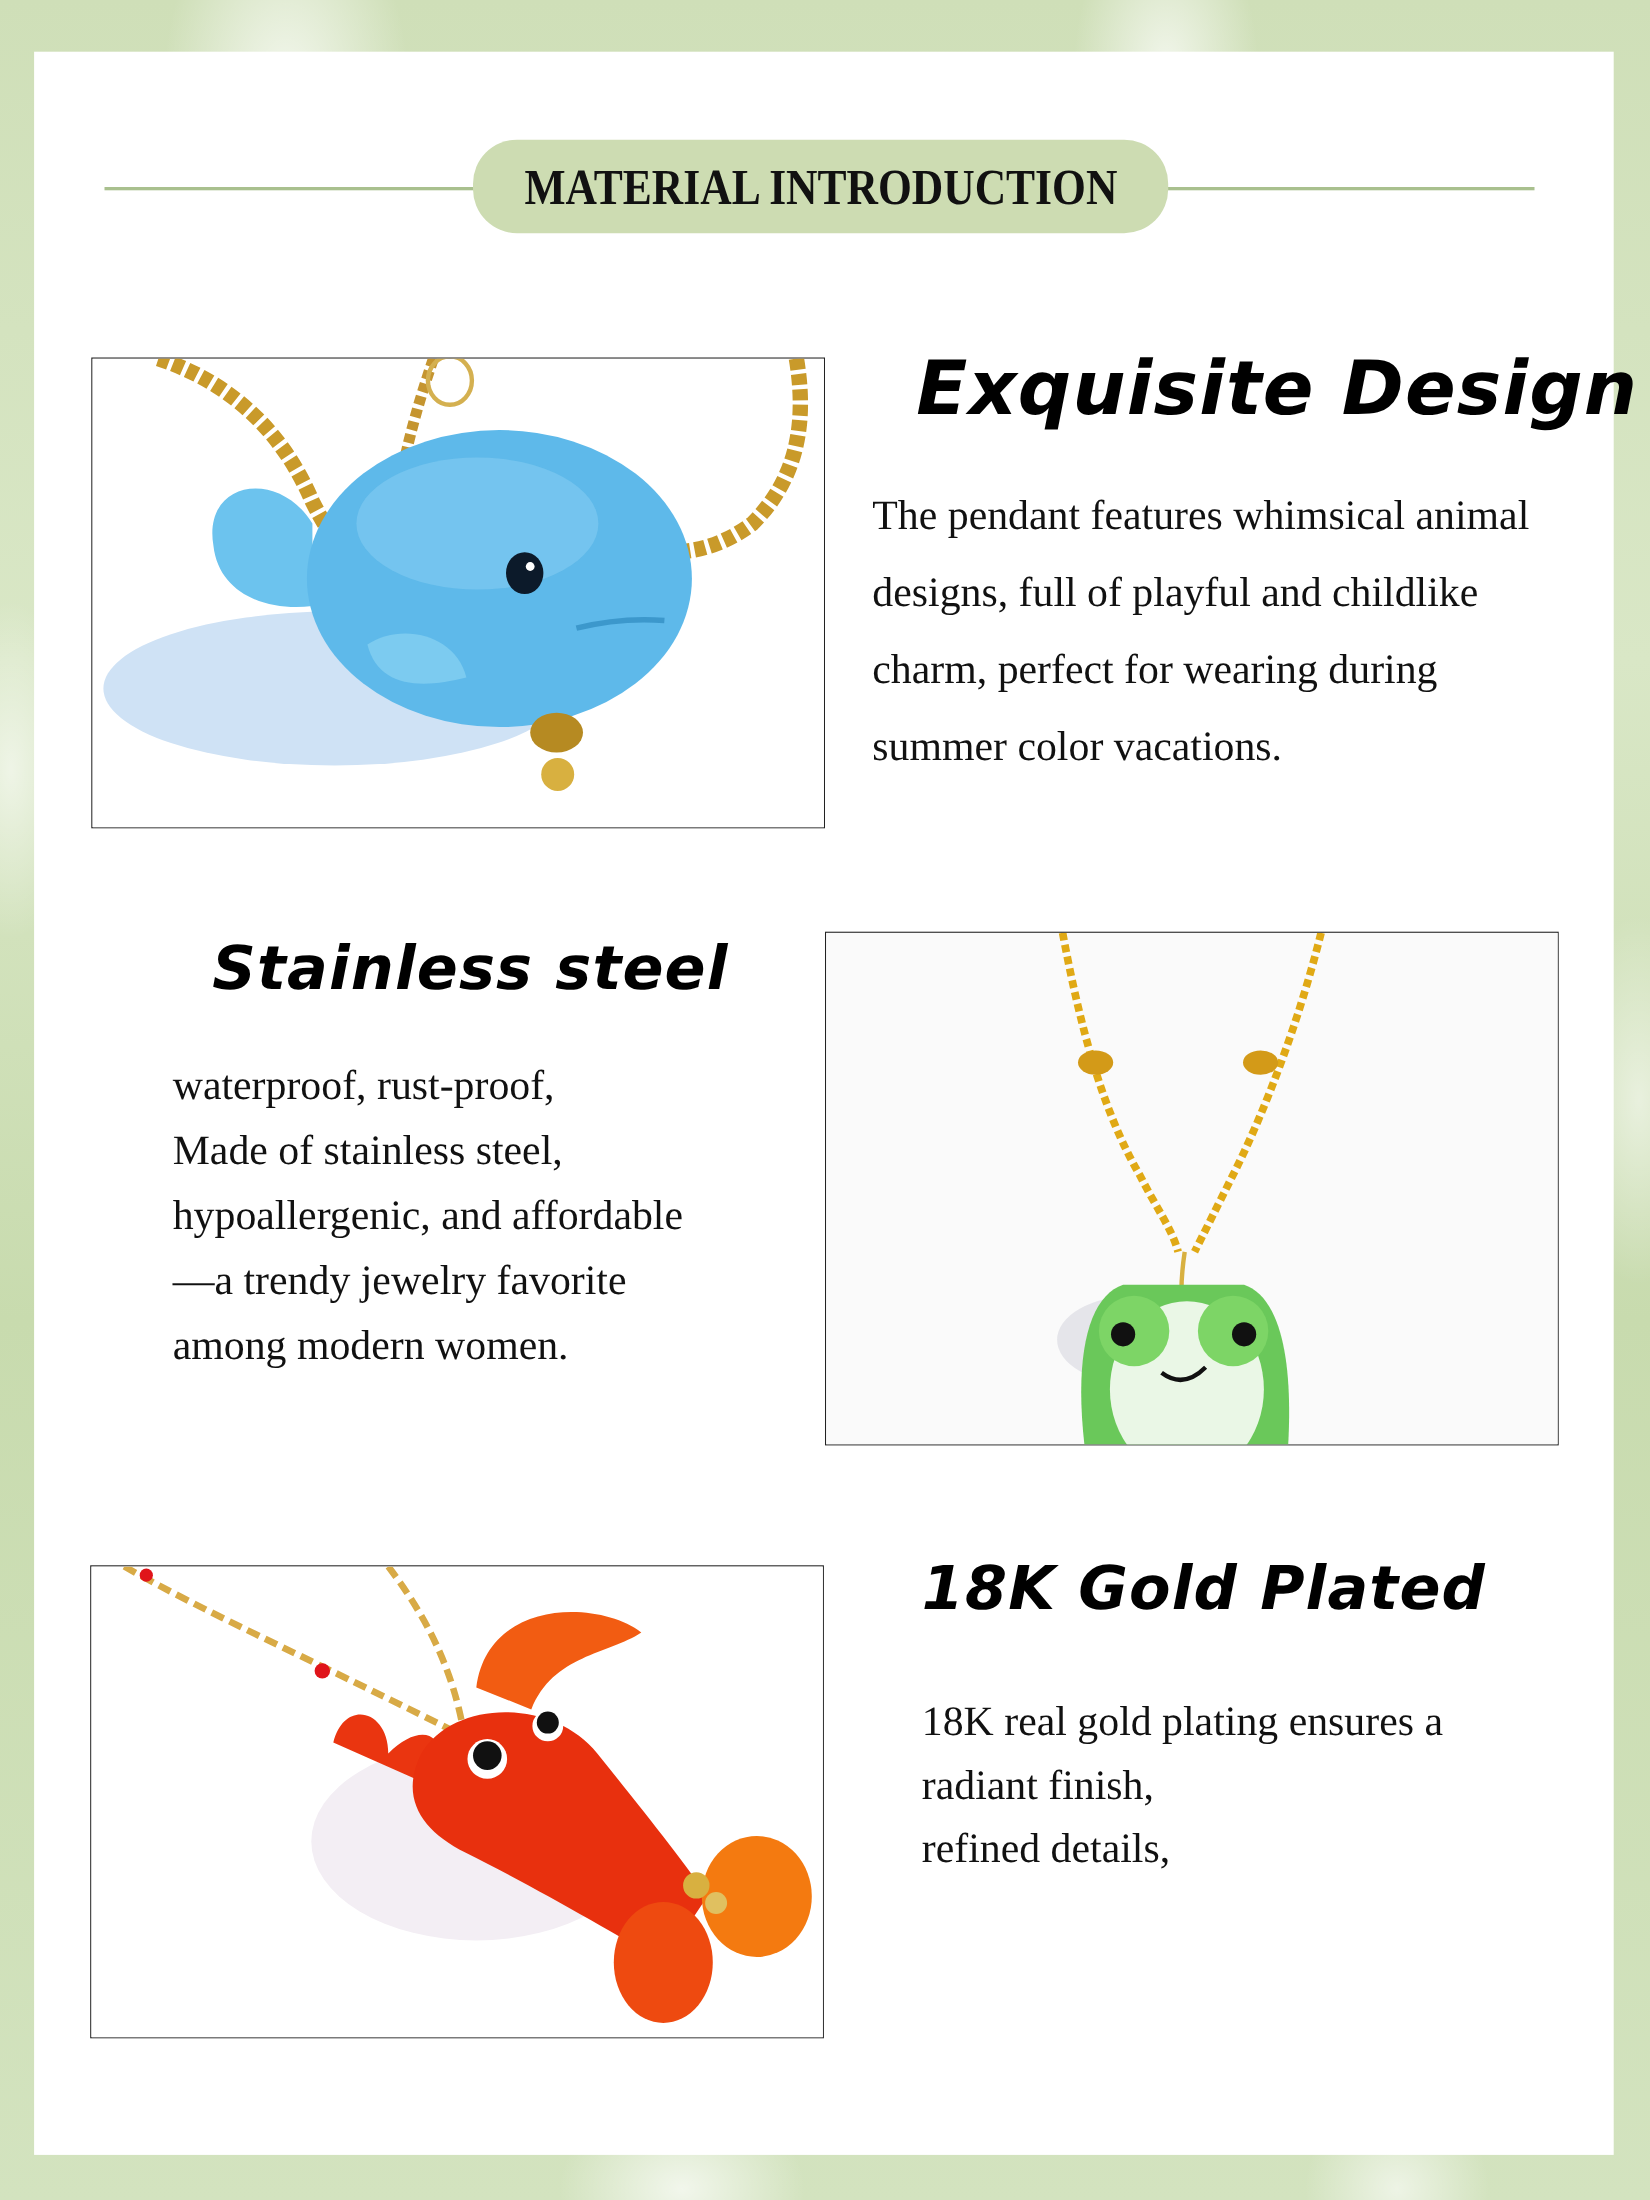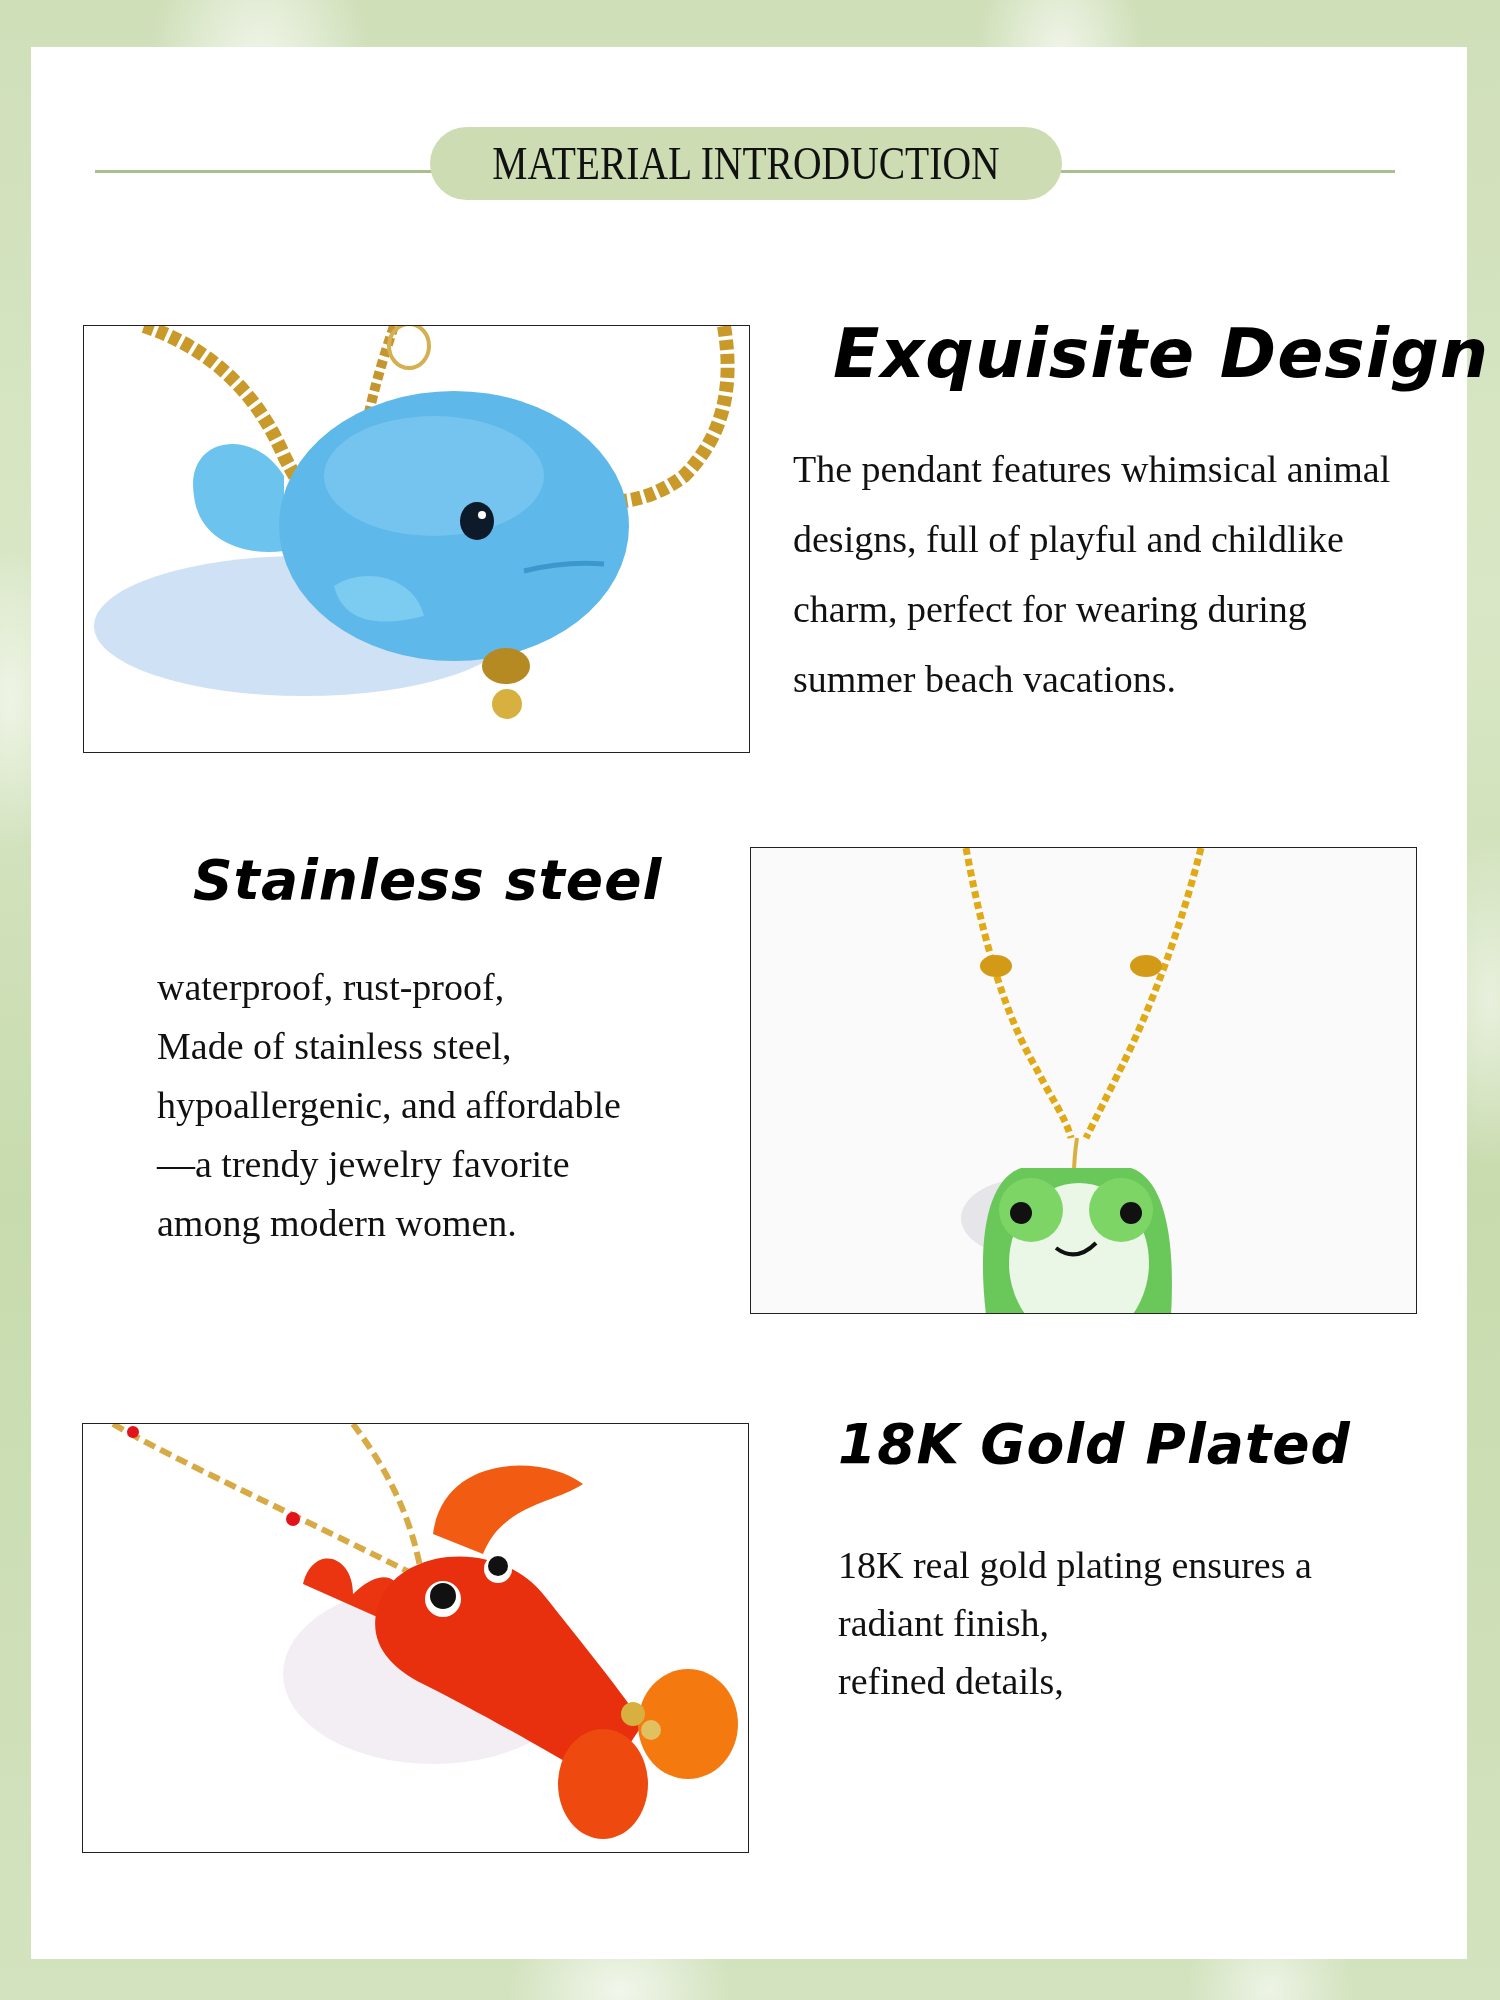--- a/index.html
+++ b/index.html
@@ -10,22 +10,22 @@
       radial-gradient(ellipse 90px 220px at 10px 700px, rgba(255,255,255,.6), rgba(255,255,255,0) 70%),
       radial-gradient(ellipse 100px 240px at 1490px 1000px, rgba(255,255,255,.55), rgba(255,255,255,0) 70%),
       radial-gradient(ellipse 160px 120px at 620px 1990px, rgba(255,255,255,.7), rgba(255,255,255,0) 70%),
       radial-gradient(ellipse 120px 120px at 1270px 1990px, rgba(255,255,255,.6), rgba(255,255,255,0) 70%),
       linear-gradient(180deg,#cfdfb8 0%,#d9e7c6 30%,#c8dbae 60%,#d3e3bf 100%);
     font-family:"Liberation Serif",serif;}
   .panel{position:absolute;left:31px;top:47px;width:1436px;height:1912px;background:#ffffff;}
   .hdr-line{position:absolute;top:170px;height:3px;background:#a9c08e;}
   .hdr-line.l{left:95px;width:340px;}
   .hdr-line.r{left:1058px;width:337px;}
-  .pill{position:absolute;left:430px;top:127px;width:632px;height:73px;border-radius:40px;
-    background:#cddcb2;display:flex;align-items:center;justify-content:center;}
+  .pill{position:absolute;left:430px;top:127px;width:632px;height:85px;border-radius:40px;
+    background:#cddcb2;display:flex;align-items:center;justify-content:center;font-weight:bold;}
   .pill span{font-family:"Liberation Serif",serif;font-size:46px;color:#111;letter-spacing:0px;
     transform:scaleX(0.86);white-space:nowrap;}
   .frame{position:absolute;border:1.5px solid #222;background:#fff;overflow:hidden;box-sizing:border-box;}
   .h{position:absolute;font-family:"DejaVu Sans",sans-serif;font-weight:bold;color:#000;white-space:nowrap;
      font-style:italic;letter-spacing:1px;}
   .p{position:absolute;font-family:"Liberation Serif",serif;color:#111;}
   .p div{white-space:nowrap;}
   svg{display:block;}
 </style>
 </head>
@@ -64,21 +64,21 @@
 
     <ellipse cx="422" cy="340" rx="24" ry="18" fill="#b68a22"></ellipse>
     <circle cx="423" cy="378" r="15" fill="#d8b040"></circle>
   </svg>
 </div>
 <div class="h" style="left:833px;top:314px;font-size:68px;">Exquisite Design</div>
 <div class="p" style="left:793px;top:434px;font-size:38px;line-height:70px;">
   <div>The pendant features whimsical animal</div>
   <div>designs, full of playful and childlike</div>
   <div>charm, perfect for wearing during</div>
-  <div>summer beach vacations.</div>
+  <div>summer color vacations.</div>
 </div>
 
 <div class="h" style="left:157px;top:848px;font-size:55px;margin-left:36px;">Stainless steel</div>
 <div class="p" style="left:157px;top:958px;font-size:38px;line-height:59px;">
   <div>waterproof, rust-proof,</div>
   <div>Made of stainless steel,</div>
   <div>hypoallergenic, and affordable</div>
   <div>—a trendy jewelry favorite</div>
   <div>among modern women.</div>
 </div>

